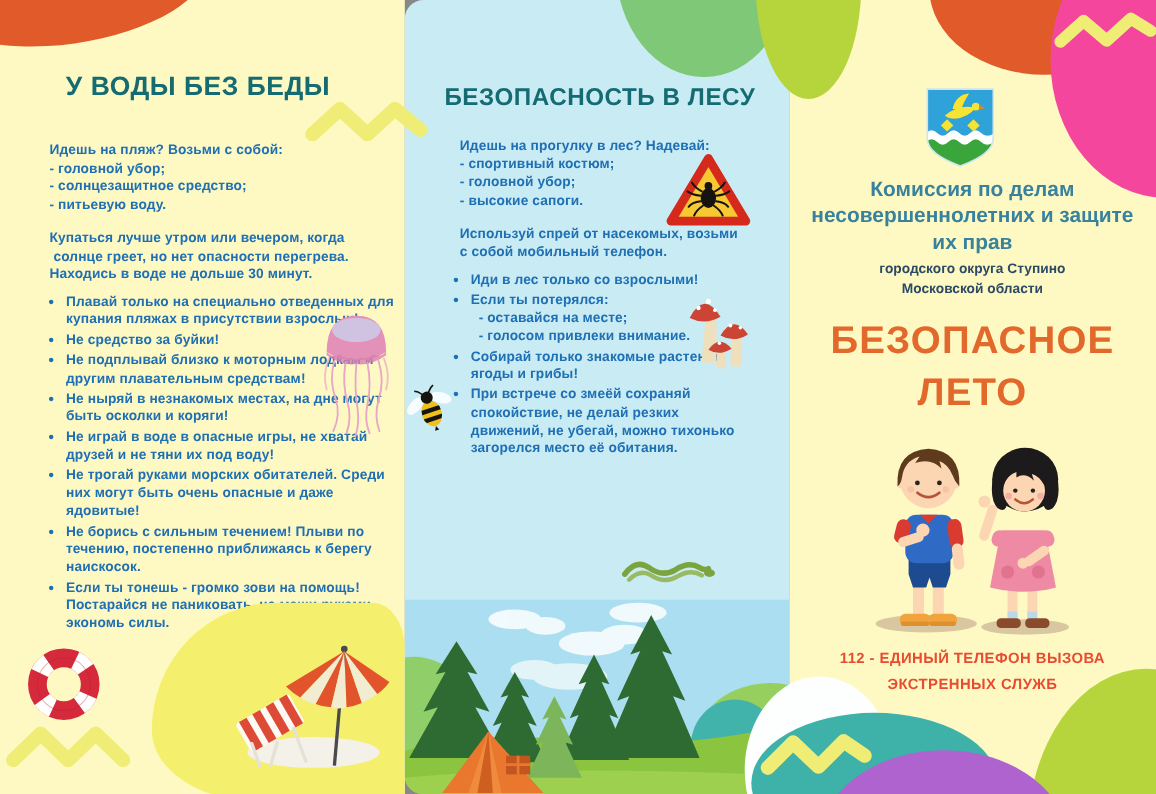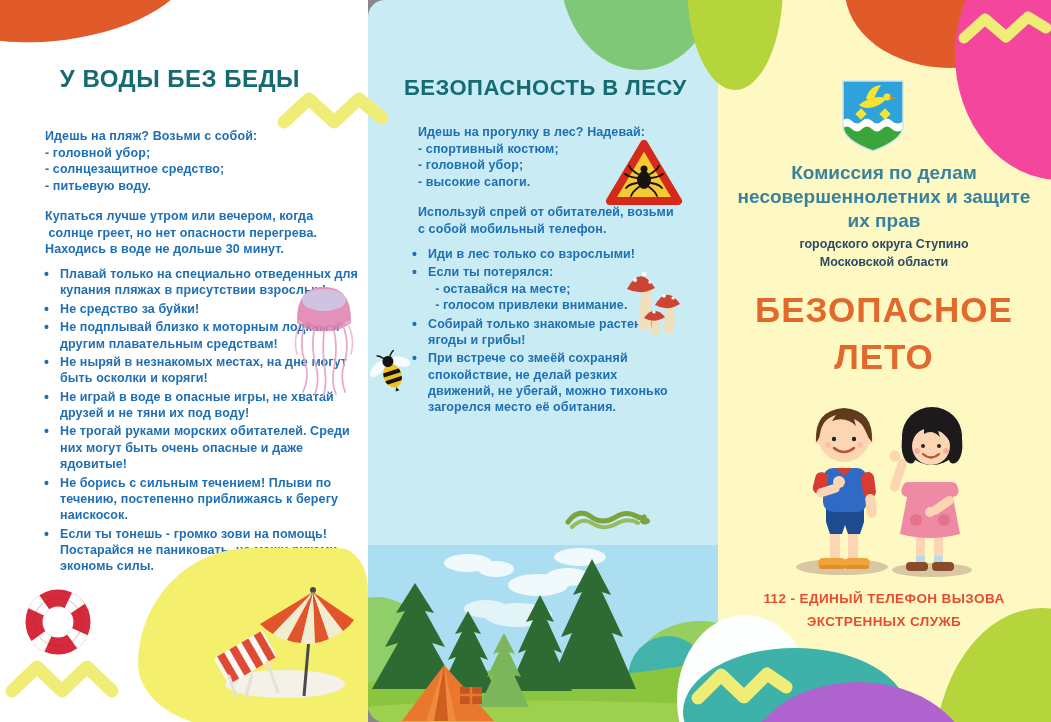--- a/index.html
+++ b/index.html
@@ -1,19 +1,19 @@
 <!DOCTYPE html>
 <html><head>
 <meta charset="utf-8">
 <style>
   html,body{margin:0;padding:0;background:#888;}
   .page{position:relative;width:1051px;height:722px;overflow:hidden;
         font-family:"Liberation Sans",sans-serif;}
   .panel{position:absolute;top:0;height:722px;overflow:hidden;}
-  .panel-left{left:0;width:368px;background:#ffffff;}
+  .panel-left{left:0;width:368px;background:#fef9c3;}
   .panel-mid{left:368px;width:350px;background:#c9ebf3;border-radius:17px;}
   .panel-right{left:718px;width:333px;background:#fef9c3;padding-left:48px;}
   .abs{position:absolute;}
   .blob{position:absolute;border-radius:50%;}
   .sec-title{font-weight:800;font-size:24px;line-height:1.1;color:#156b72;
              text-transform:uppercase;letter-spacing:.5px;}
   .body-txt{font-weight:700;font-size:12.5px;line-height:1.32;color:#1e6fb4;
             letter-spacing:.1px;white-space:pre-line;}
   ul.tips{list-style:none;margin:0;padding:0;}
   ul.tips li{position:relative;padding-left:20px;margin:0 0 2px;
@@ -118,21 +118,21 @@
   <section class="panel panel-mid">
     <div class="blob" style="left:192px;top:-130px;width:160px;height:200px;background:#7fc878;"></div>
 
     <div class="abs sec-title" style="left:36px;top:76px;width:300px;font-size:22px;">Безопасность в лесу</div>
 
     <div class="abs body-txt" style="left:50px;top:124px;width:240px;">Идешь на прогулку в лес? Надевай:
 -  спортивный костюм;
 -  головной убор;
 -  высокие сапоги.</div>
 
-    <div class="abs body-txt" style="left:50px;top:204px;width:260px;">Используй спрей от обитателей, возьми
+    <div class="abs body-txt" style="left:50px;top:204px;width:260px;">Используй спрей от насекомых, возьми
 с собой мобильный телефон.</div>
 
     <ul class="tips abs" style="left:40px;top:246px;width:278px;">
         <li>Иди в лес только со взрослыми!</li>
         <li>Если ты потерялся:
 &nbsp;&nbsp;- оставайся на месте;
 &nbsp;&nbsp;-  голосом привлеки внимание.</li>
         <li>Собирай только знакомые растения, ягоды и грибы!</li>
         <li>При встрече  со змеёй  сохраняй спокойствие, не делай резких движений, не убегай, можно тихонько загорелся место её обитания.</li>
       </ul>

